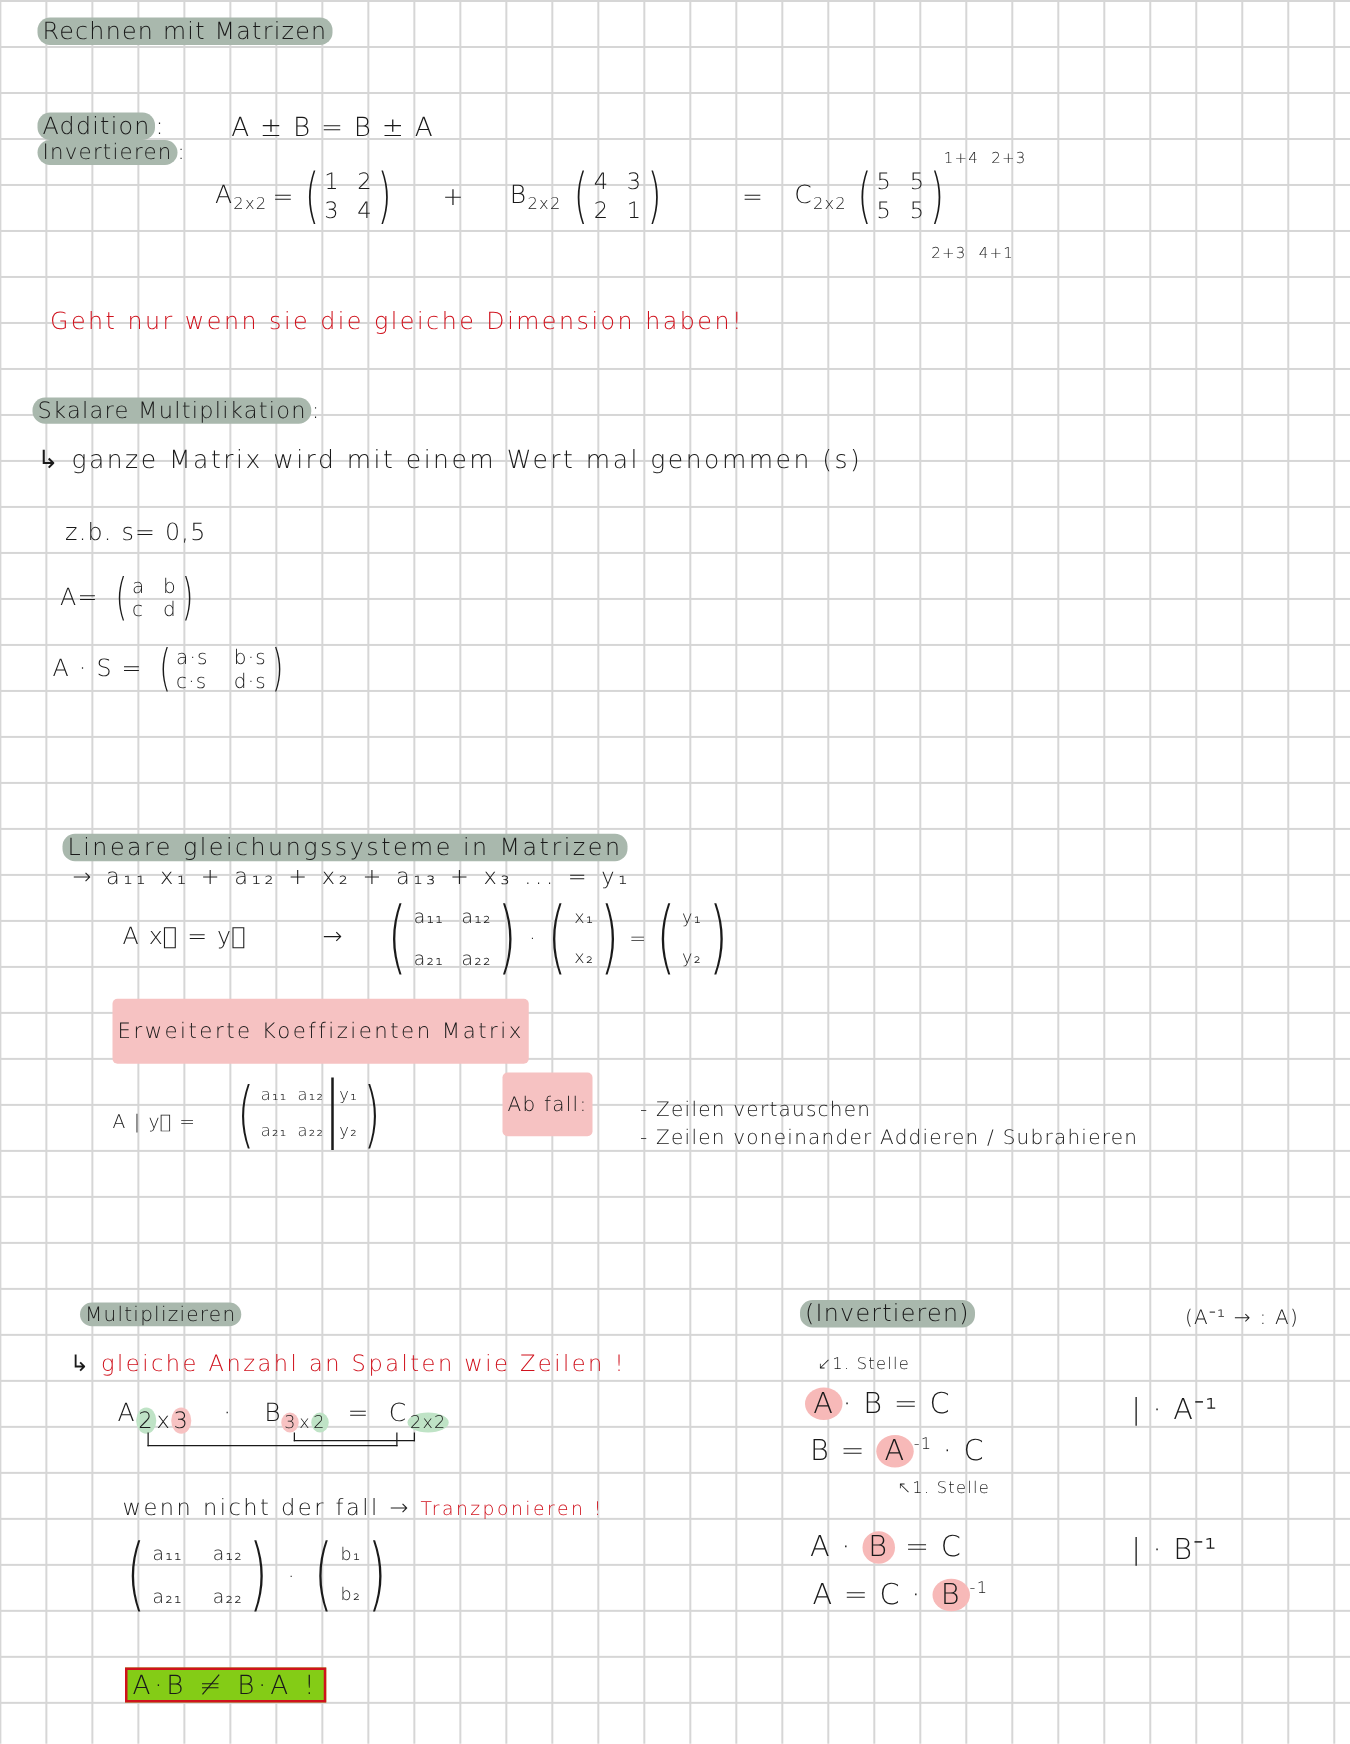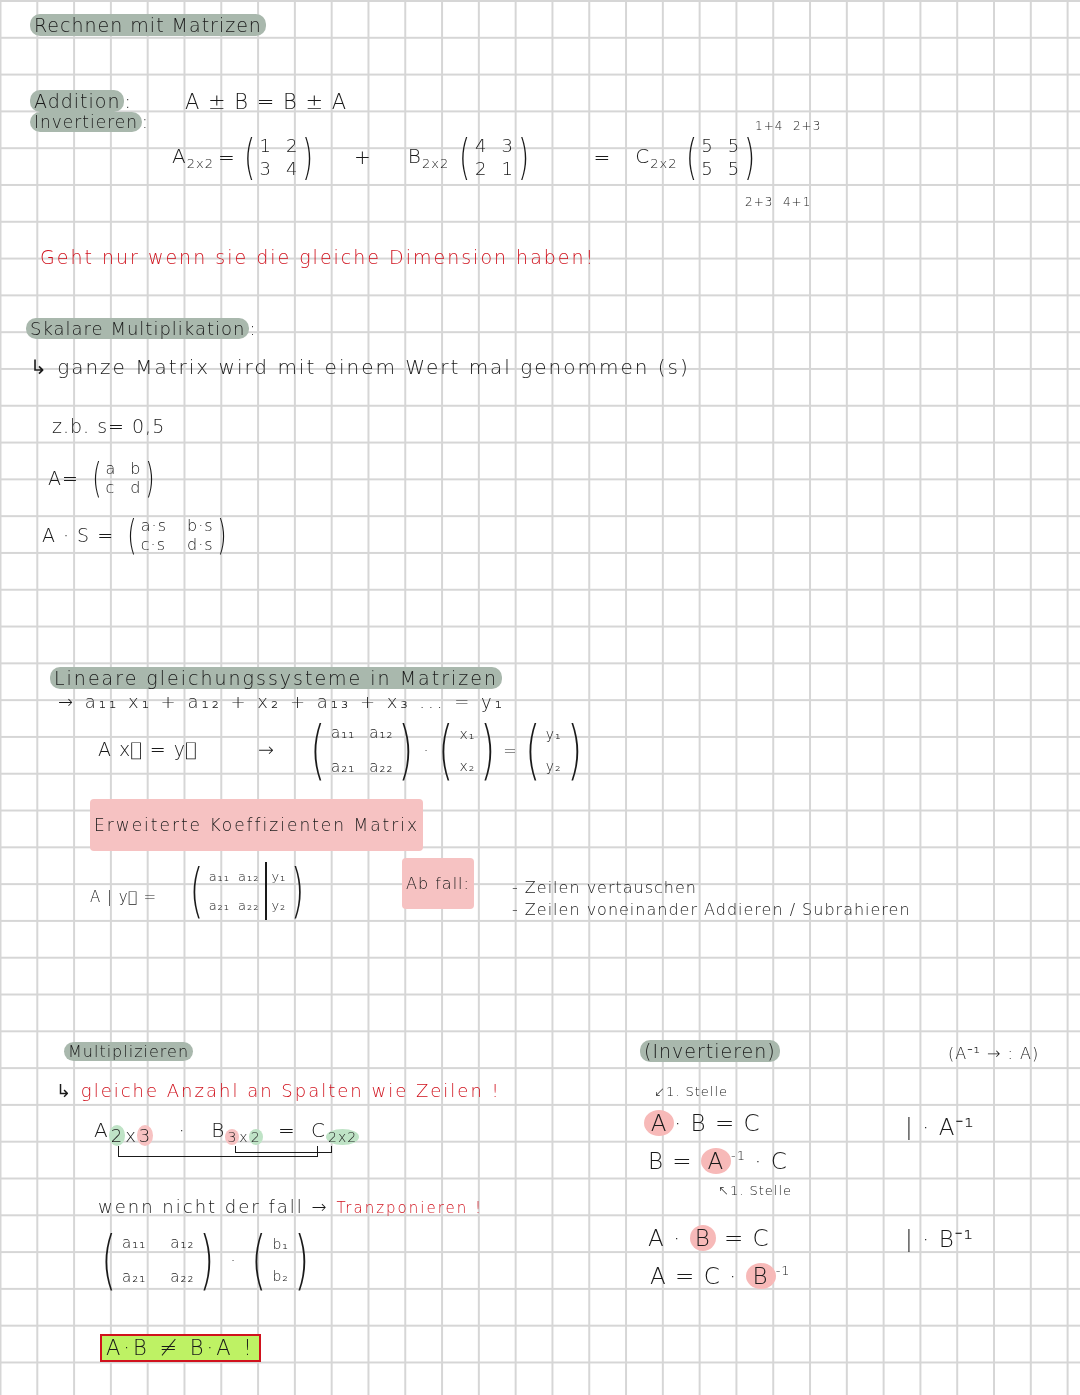--- a/index.html
+++ b/index.html
@@ -21,21 +21,21 @@
   .hl-pink { background: #f6c2c2; border-radius: 4px; padding: 16px 4px; text-align: center; }
   .circle-pink { background: #f7b9b8; border-radius: 50%; display: inline-block; text-align: center; }
   .dot-green { background: #bfe3c6; border-radius: 50%; padding: 0 2px; }
   .dot-pink { background: #f7c2c2; border-radius: 50%; padding: 0 2px; }
   .matrix { display: inline-flex; align-items: stretch; vertical-align: middle; }
   .paren { font-size: 48px; line-height: 1; font-weight: 200; display: flex; align-items: center; transform: scaleX(0.6); }
   .mgrid { display: grid; column-gap: 14px; row-gap: 2px; align-content: center; font-size: 18px; }
   .sub { font-size: 13px; vertical-align: sub; }
   .sup { font-size: 13px; vertical-align: super; }
   .small { font-size: 12px; }
-  .boxed { border: 2px solid #d0121d; background: #bef264; padding: 0 4px; }
+  .boxed { border: 2px solid #d0121d; background: #84cc16; padding: 0 4px; }
   .vbar { border-left: 2px solid #1a1a1a; padding-left: 4px; }
 </style>
 </head>
 <body>
 
 <div class="abs hw" style="left:30px; top:14px; font-size:19px;">
   <span class="hl-green">Rechnen mit Matrizen</span>
 </div>
 
 <div class="abs hw" style="left:30px; top:90px; font-size:19px;">

